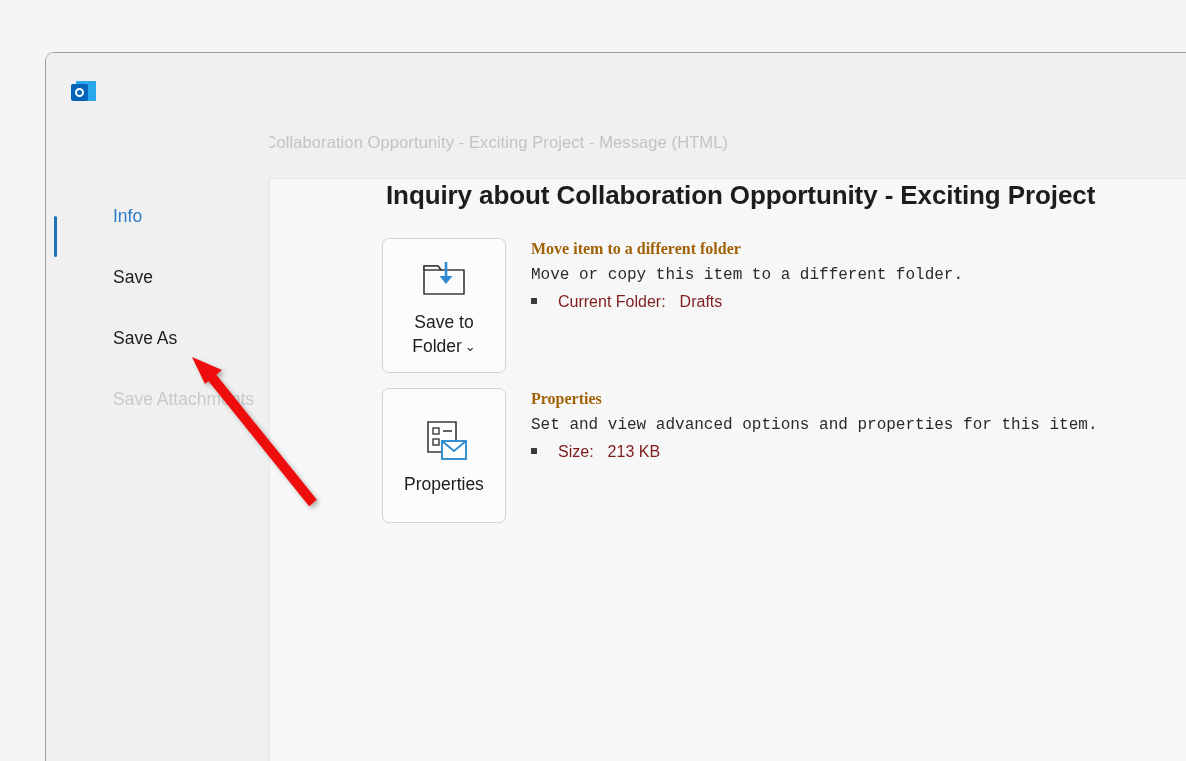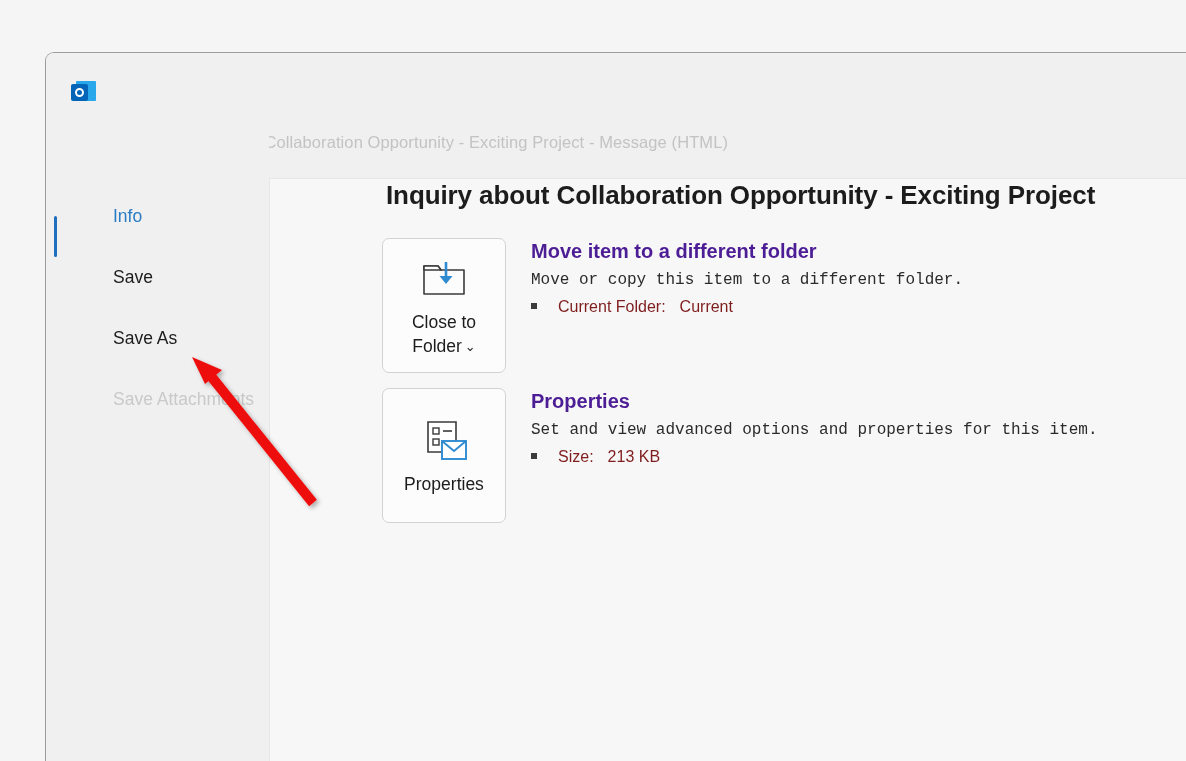--- a/index.html
+++ b/index.html
@@ -233,25 +233,26 @@
     color: #1c1c1c;
     vertical-align: middle;
     margin-left: 3px;
   }
 
   .section-text {
     margin-left: 25px;
     padding-top: 2px;
   }
   .section-heading {
-    font-size: 20px;
+    font-size: 16px;
     font-weight: bold;
-    color: #4c1d95;
+    color: #a16207;
     margin-bottom: 8px;
     white-space: nowrap;
+    font-family: Liberation Serif, serif;
   }
   .section-desc {
     font-size: 16px;
     color: #2b2b2b;
     margin-bottom: 9px;
     white-space: nowrap;
     font-family: Liberation Mono, monospace;
   }
   .bullet-row {
     display: flex;
@@ -344,32 +345,32 @@
         <div class="big-button">
           <div class="btn-icon">
             <svg width="46" height="42" viewBox="0 0 46 42" aria-hidden="true">
               <path d="M3 8 L3 36 L43 36 L43 12 L20 12 L17 8 Z" fill="none" stroke="#3a3a3a" stroke-width="1.6" stroke-linejoin="round"></path>
               <path d="M3 8 L17 8 L20 12 L3 12 Z" fill="#ffffff" stroke="#3a3a3a" stroke-width="1.6" stroke-linejoin="round"></path>
               <path d="M25 4 L25 24" fill="none" stroke="#2e8bd0" stroke-width="2.6"></path>
               <path d="M18.5 18 L25 26 L31.5 18 Z" fill="#2e8bd0"></path>
             </svg>
           </div>
           <div class="btn-label">
-            <span>Close to</span><br>
+            <span>Save to</span><br>
             <span>Folder</span><span class="chev">⌄</span>
           </div>
         </div>
 
         <div class="section-text">
           <div class="section-heading">Move item to a different folder</div>
           <div class="section-desc">Move or copy this item to a different folder.</div>
           <div class="bullet-row">
             <span class="bullet-sq"></span>
             <span class="bullet-key">Current Folder:</span>
-            <span>Current</span>
+            <span>Drafts</span>
           </div>
         </div>
 
       </div>
 
       <div class="info-section" id="section-properties">
 
         <div class="big-button">
           <div class="btn-icon">
             <svg width="48" height="46" viewBox="0 0 48 46" aria-hidden="true">

